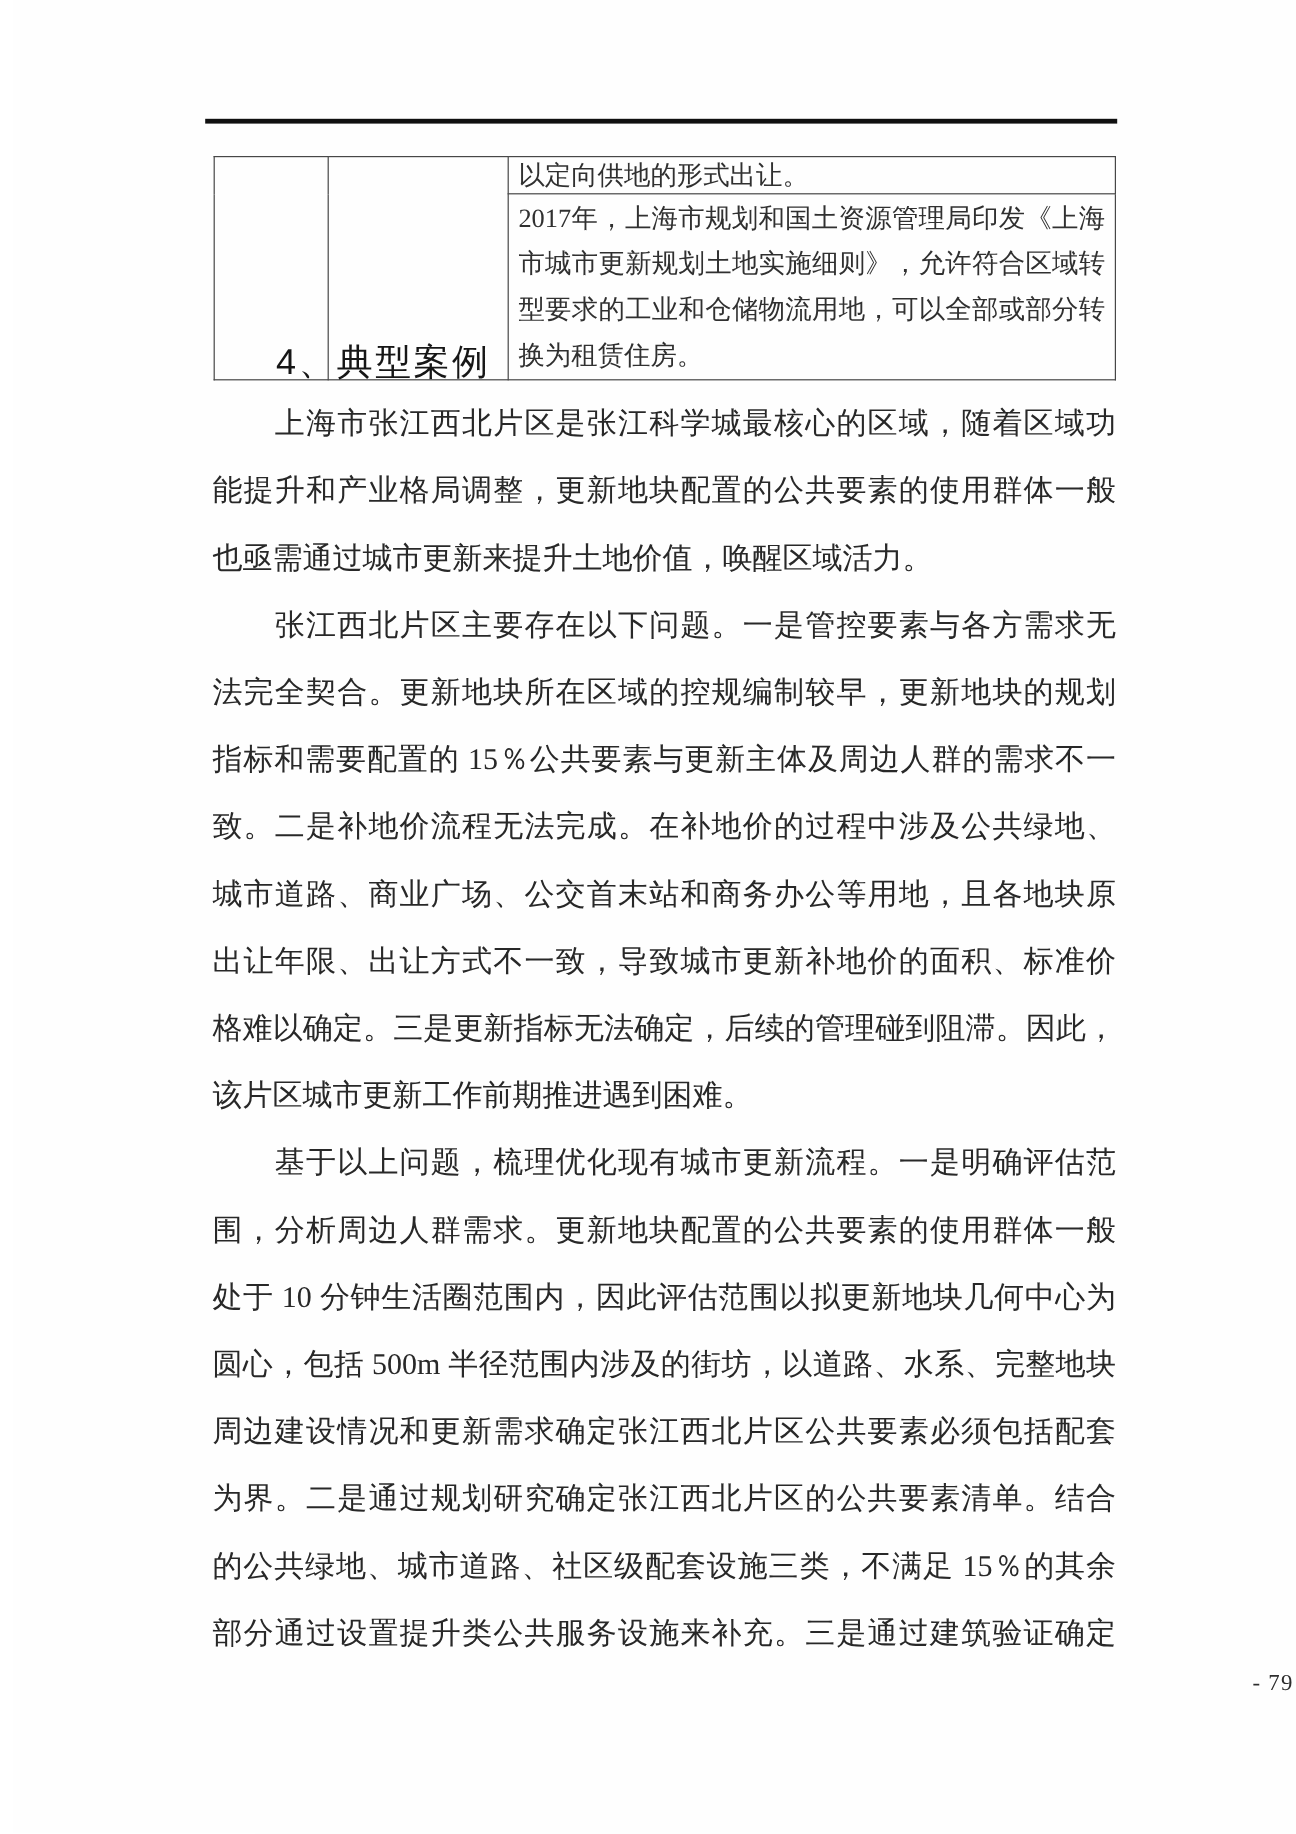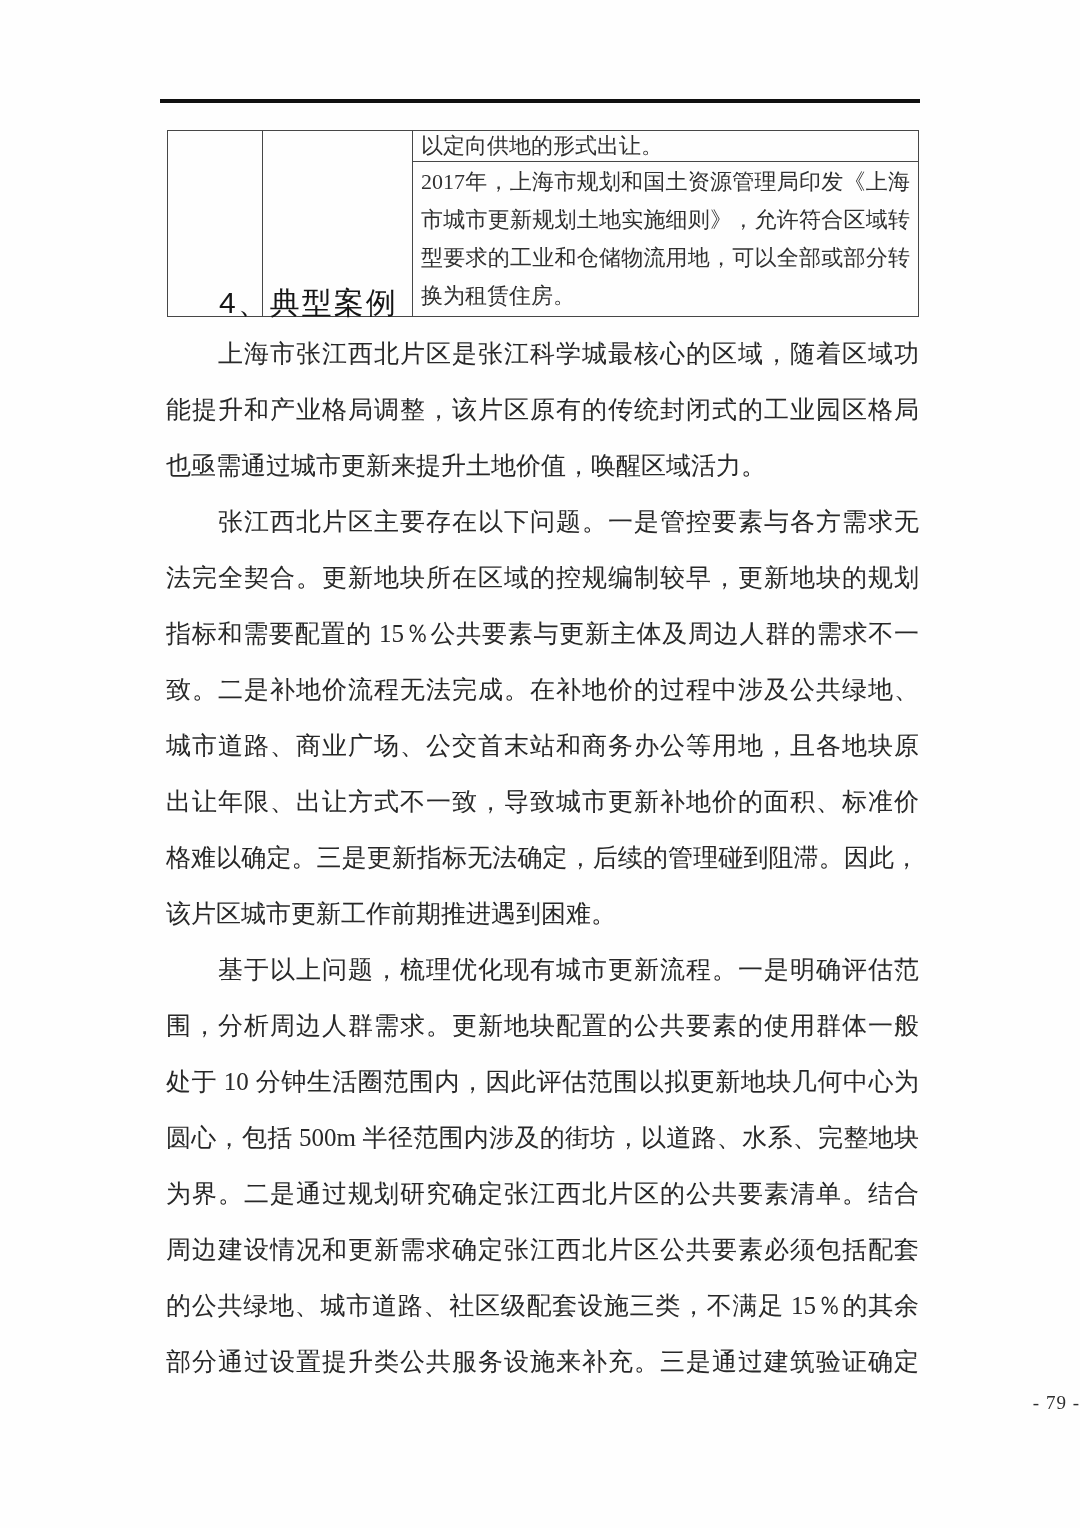--- a/index.html
+++ b/index.html
@@ -4,21 +4,21 @@
 <style>
   html, body {
     margin: 0; padding: 0;
     width: 1080px; height: 1528px;
     background: #ffffff;
     font-family: "Liberation Serif", "DejaVu Serif", serif;
     color: #2b2b2b;
     overflow: hidden;
     position: relative;
   }
-  .page { position: absolute; inset: 0; background: #fefefe; }
+  .page { position: absolute; inset: 0; background: #fefefe; margin-left: 11px; }
 
   .top-rule {
     position: absolute;
     left: 160px; top: 99px;
     width: 760px; height: 4px;
     background: #101010;
   }
 
   table.doc-table {
     position: absolute;
@@ -101,37 +101,37 @@
     <tr>
       <td class="c3r2">2017年，上海市规划和国土资源管理局印发《上海市城市更新规划土地实施细则》，允许符合区域转型要求的工业和仓储物流用地，可以全部或部分转换为租赁住房。</td>
     </tr>
   </tbody>
     </table>
 
   <div class="section-heading">4、典型案例</div>
 
   <div class="body-text">
     <div class="line indent">上海市张江西北片区是张江科学城最核心的区域，随着区域功</div>
-    <div class="line">能提升和产业格局调整，该片区原有的传统封闭式的工业园区格局</div>
+    <div class="line">能提升和产业格局调整，更新地块配置的公共要素的使用群体一般</div>
     <div class="line last">也亟需通过城市更新来提升土地价值，唤醒区域活力。</div>
 
     <div class="line indent">张江西北片区主要存在以下问题。一是管控要素与各方需求无</div>
     <div class="line">法完全契合。更新地块所在区域的控规编制较早，更新地块的规划</div>
     <div class="line">指标和需要配置的 15％公共要素与更新主体及周边人群的需求不一</div>
     <div class="line">致。二是补地价流程无法完成。在补地价的过程中涉及公共绿地、</div>
     <div class="line">城市道路、商业广场、公交首末站和商务办公等用地，且各地块原</div>
     <div class="line">出让年限、出让方式不一致，导致城市更新补地价的面积、标准价</div>
     <div class="line">格难以确定。三是更新指标无法确定，后续的管理碰到阻滞。因此，</div>
     <div class="line last">该片区城市更新工作前期推进遇到困难。</div>
 
     <div class="line indent">基于以上问题，梳理优化现有城市更新流程。一是明确评估范</div>
     <div class="line">围，分析周边人群需求。更新地块配置的公共要素的使用群体一般</div>
     <div class="line">处于 10 分钟生活圈范围内，因此评估范围以拟更新地块几何中心为</div>
     <div class="line">圆心，包括 500m 半径范围内涉及的街坊，以道路、水系、完整地块</div>
+    <div class="line">周边建设情况和更新需求确定张江西北片区公共要素必须包括配套</div>
     <div class="line">为界。二是通过规划研究确定张江西北片区的公共要素清单。结合</div>
-    <div class="line">周边建设情况和更新需求确定张江西北片区公共要素必须包括配套</div>
     <div class="line">的公共绿地、城市道路、社区级配套设施三类，不满足 15％的其余</div>
     <div class="line">部分通过设置提升类公共服务设施来补充。三是通过建筑验证确定</div>
   </div>
 
   <div class="footer">- 79 -</div>
 
 </div>
 
 </body></html>

